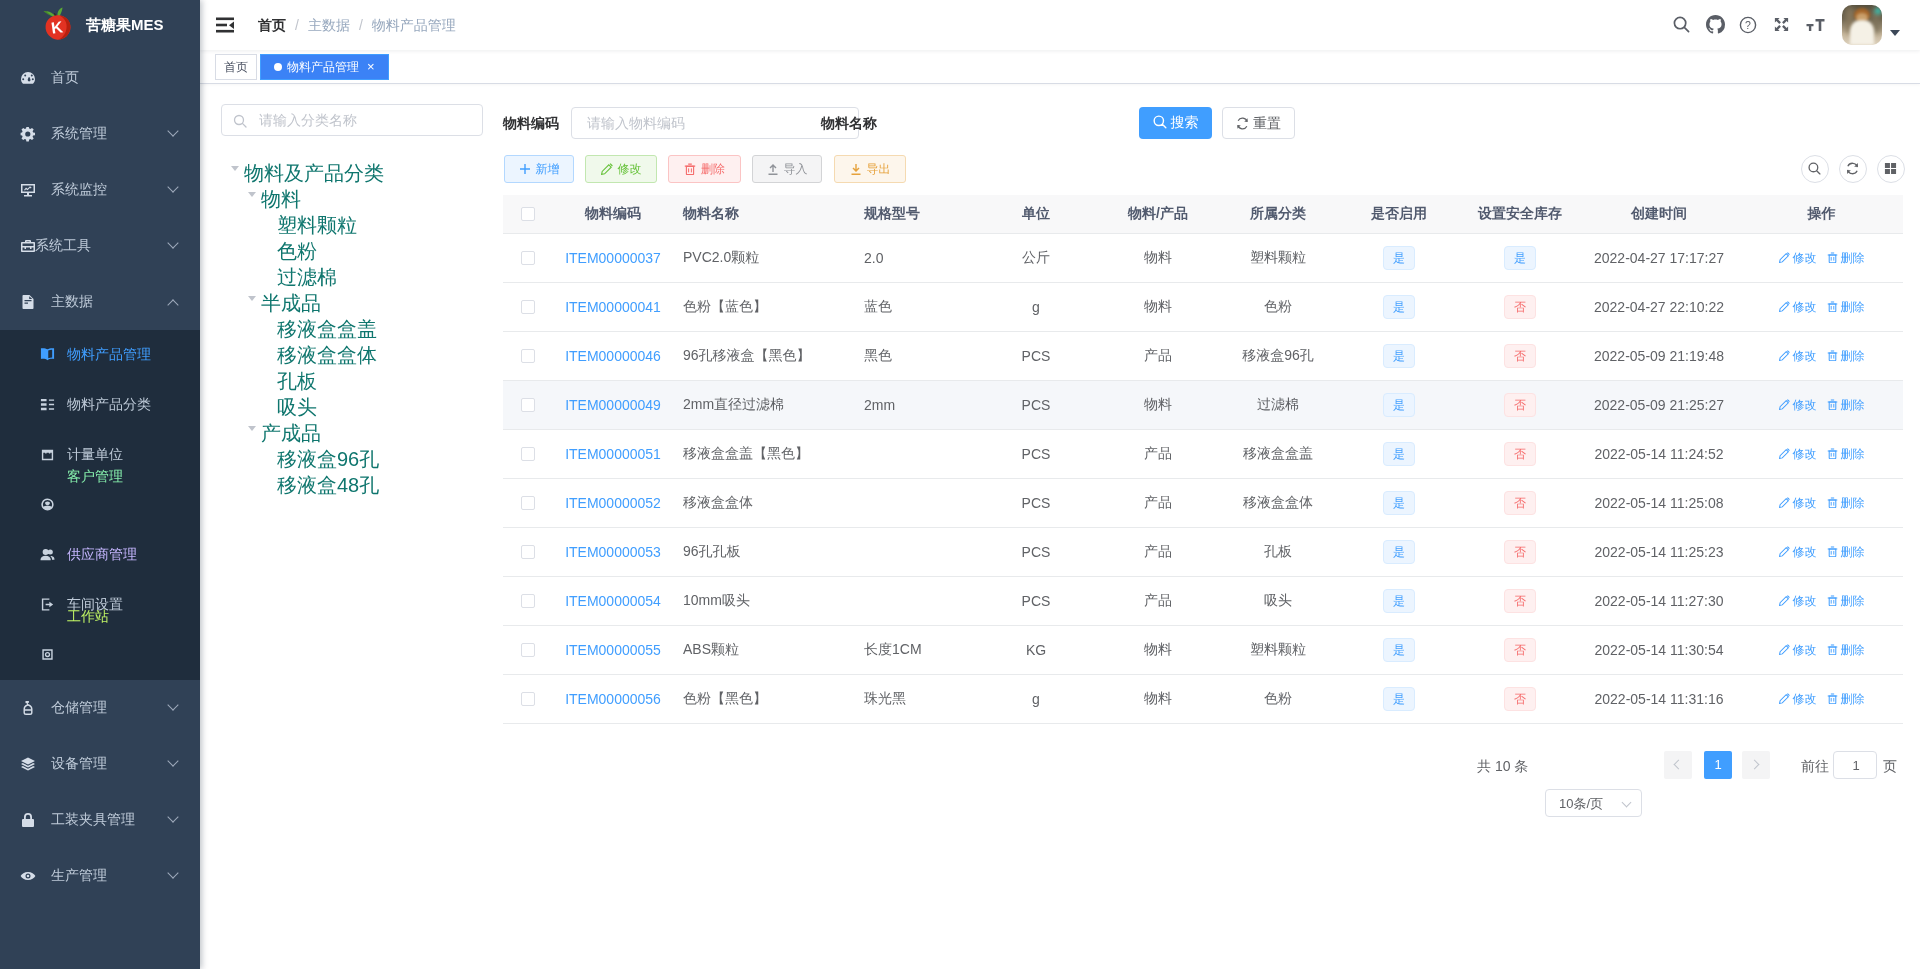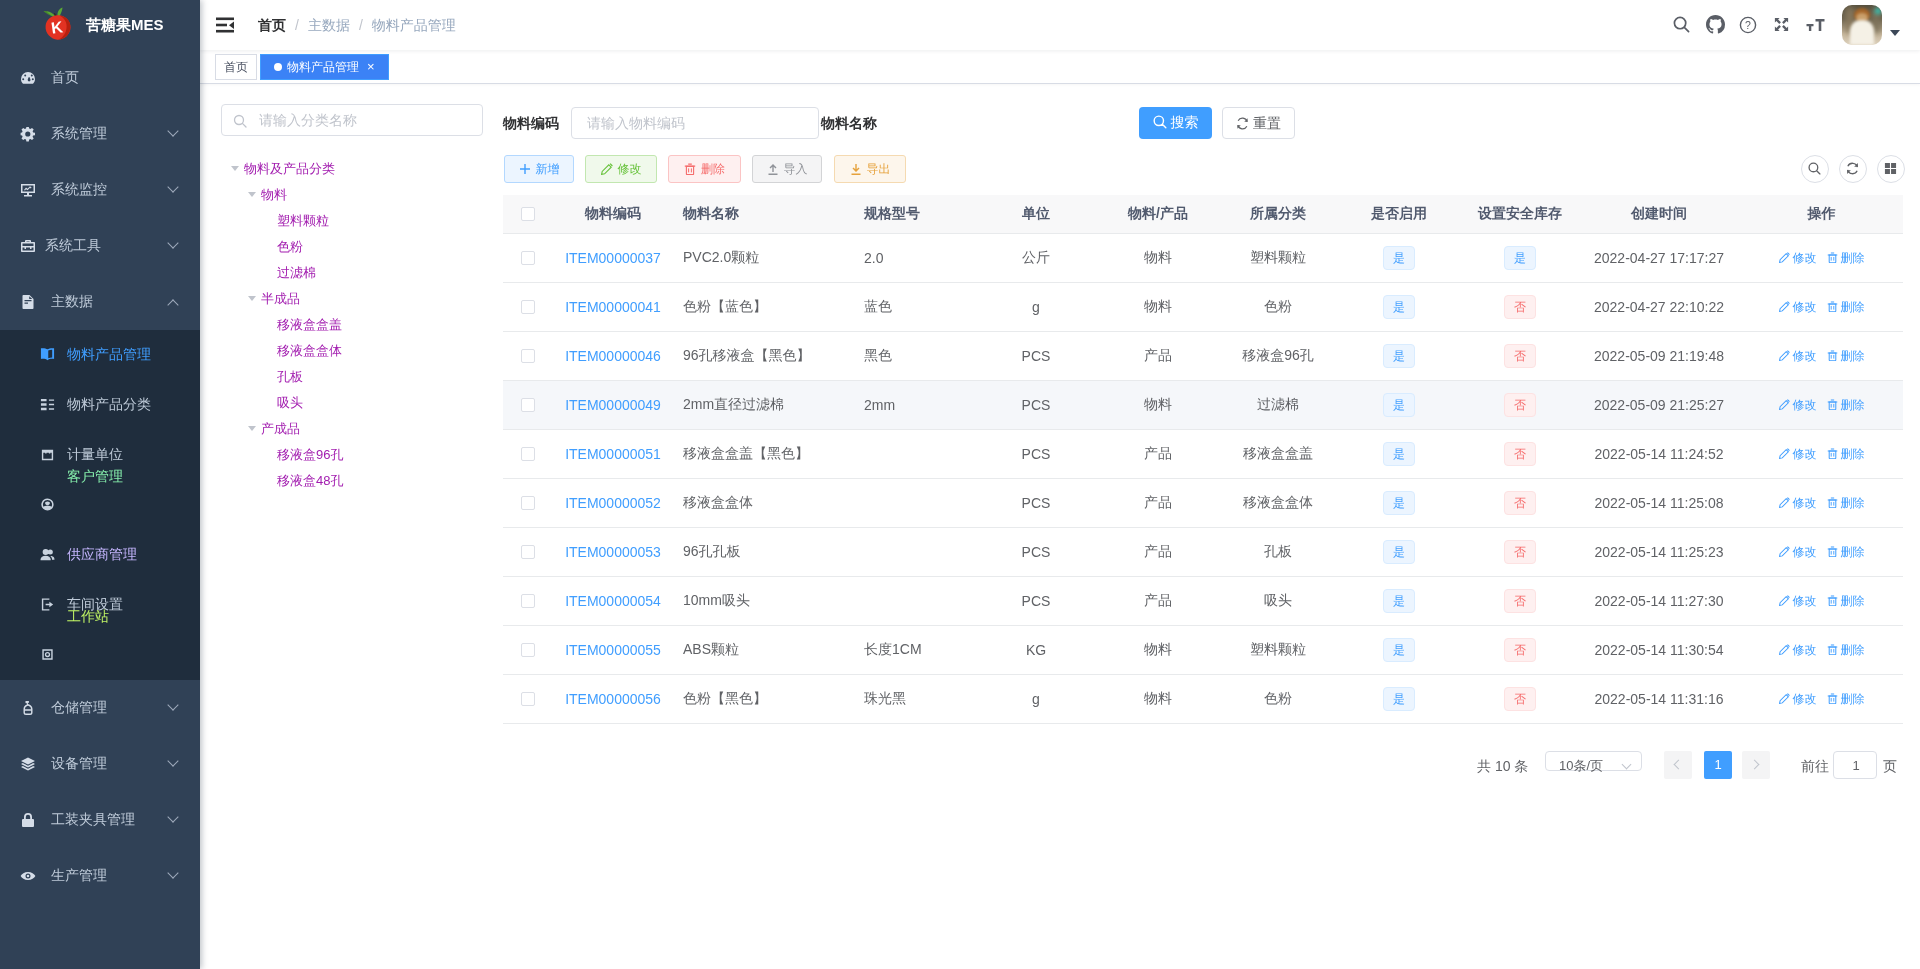--- a/index.html
+++ b/index.html
@@ -9,21 +9,21 @@
 #hdr{position:fixed;left:200px;top:0;width:1720px;height:50px;background:#fff;box-shadow:0 1px 4px rgba(0,21,41,.08);z-index:5}
 #tags{position:fixed;left:200px;top:50px;width:1720px;height:34px;background:#fff;border-bottom:1px solid #d8dce5;box-shadow:0 1px 3px 0 rgba(0,0,0,.04);z-index:4}
 #content{position:absolute;left:200px;top:84px;width:1720px;height:885px;background:#fff}
 .mtxt{position:absolute;font-size:14px;color:#bfcbd9;white-space:nowrap}
 .arrow{position:absolute;width:8px;height:8px;border-right:1.6px solid #9eaabb;border-bottom:1.6px solid #9eaabb}
 .arr-d{transform:rotate(45deg)}
 .arr-u{transform:rotate(-135deg)}
 .tag{position:absolute;top:4px;height:26px;line-height:25px;font-size:12px;border:1px solid #d8dce5;background:#fff;color:#495060;padding:0 8px;white-space:nowrap}
 .tag.on{background:#3b82f6;color:#fff;border-color:#409eff}
 .dot{display:inline-block;width:8px;height:8px;border-radius:50%;background:#fff;margin-right:5px}
-.tnode{position:absolute;font-size:13px;color:#a21caf;white-space:nowrap}
+.tnode{position:absolute;font-size:20px;color:#0f766e;white-space:nowrap}
 .tcar{position:absolute;width:0;height:0;border:4.5px solid transparent;border-top:5.5px solid #c0c4cc}
 .ph{font-size:14px;color:#c0c4cc;white-space:nowrap}
 .inp{position:absolute;height:32px;border:1px solid #dcdfe6;border-radius:4px;background:#fff}
 .flab{position:absolute;font-size:14px;color:#303133;font-weight:bold;white-space:nowrap}
 .btn{position:absolute;height:28px;border-radius:3px;font-size:12px;text-align:center;line-height:26px;white-space:nowrap}
 .circ{position:absolute;width:28px;height:28px;border-radius:50%;border:1px solid #dcdfe6;background:#fff}
 table{border-collapse:collapse;table-layout:fixed}
 #tbl{position:absolute;left:303px;top:111px;width:1400px;font-size:14px;color:#606266}
 #tbl th{background:#f8f8f9;color:#515a6e;font-weight:bold;height:38px;padding:0 10px;font-size:14px;border-bottom:1px solid #e8eaec}
 #tbl td{height:49px;border-bottom:1px solid #e8eaec;padding:0 10px;text-align:center;white-space:nowrap;overflow:hidden}
@@ -67,21 +67,21 @@
         <path fill="currentColor" d="M1 2h14v9H9v2h3v1.5H4V13h3v-2H1V2zm1.5 1.5v6h11v-6h-11zM4 8l2-2.4 1.5 1.2L10 4.2l1.6 1.3-.8.9-.8-.7-2.4 2.6L6 7.2 5 8.6 4 8z"></path>
       </svg>
     </span>
     <div class="mtxt" style="left:51px;top:181px">系统监控</div>
 <div class="arrow arr-d" style="left:169px;top:183px"></div>
 <span class="abs" style="left:20px;top:238px;width:16px;height:16px;color:#d5dde8;">
       <svg viewBox="0 0 16 16" width="100%" height="100%">
         <path fill="currentColor" d="M6 2h4a1 1 0 0 1 1 1v1h3.2c.5 0 .8.4.8.8v8.4c0 .5-.4.8-.8.8H1.8a.8.8 0 0 1-.8-.8V4.8c0-.5.4-.8.8-.8H5V3a1 1 0 0 1 1-1zm.5 1.5V4h3v-.5h-3zM2.5 5.5V8h11V5.5h-11zm0 4v3h11v-3h-2V11h-1.5V9.5h-4V11H4.5V9.5h-2z"></path>
       </svg>
     </span>
-    <div class="mtxt" style="left:45px;top:237px">系统工具</div>
+    <div class="mtxt" style="left:35px;top:237px">系统工具</div>
 <div class="arrow arr-d" style="left:169px;top:239px"></div>
 <span class="abs" style="left:20px;top:294px;width:16px;height:16px;color:#d5dde8;">
       <svg viewBox="0 0 16 16" width="100%" height="100%">
         <path fill="currentColor" d="M9.5 1H3.3c-.4 0-.8.3-.8.8v12.4c0 .5.4.8.8.8h9.4c.4 0 .8-.3.8-.8V5l-4-4zM8 9.8H4.5V8.5H8v1.3zm3.5-2.6h-7V5.9h7v1.3zM9.2 5V2.2L12.3 5H9.2z"></path>
       </svg>
     </span>
     <div class="mtxt" style="left:51px;top:293px">主数据</div>
 <div class="arrow arr-u" style="left:169px;top:301px"></div>
 <span class="abs" style="left:20px;top:700px;width:16px;height:16px;color:#d5dde8;">
       <svg viewBox="0 0 16 16" width="100%" height="100%">
@@ -221,21 +221,21 @@
     <div class="tnode" style="left:61px;top:206px">半成品</div>
 <div class="tnode" style="left:77px;top:232px">移液盒盒盖</div>
 <div class="tnode" style="left:77px;top:258px">移液盒盒体</div>
 <div class="tnode" style="left:77px;top:284px">孔板</div>
 <div class="tnode" style="left:77px;top:310px">吸头</div>
 <div class="tcar" style="left:48px;top:342px"></div>
     <div class="tnode" style="left:61px;top:336px">产成品</div>
 <div class="tnode" style="left:77px;top:362px">移液盒96孔</div>
 <div class="tnode" style="left:77px;top:388px">移液盒48孔</div>
 <div class="flab" style="left:303px;top:31px">物料编码</div>
-<div class="inp" style="left:371px;top:23px;width:248px">
+<div class="inp" style="left:371px;top:23px;width:288px">
       <span class="abs ph" style="left:15px;top:7px">请输入物料编码</span>
     </div>
 <div class="flab" style="left:621px;top:31px">物料名称</div>
 <div class="btn" style="left:939px;top:23px;width:73px;height:32px;line-height:30px;background:#409eff;color:#fff;border-radius:4px;font-size:14px"><span style="display:inline-block;width:14px;height:14px;vertical-align:-2px;margin-right:4px"><svg viewBox="0 0 18 18" width="100%" height="100%">
           <path fill="none" stroke="currentColor" stroke-width="1.8" d="M7.5 1.5a6 6 0 1 1 0 12 6 6 0 0 1 0-12zM12 12l4.5 4.5" stroke-linecap="round"></path>
         </svg></span>搜索</div>
 <div class="btn" style="left:1022px;top:23px;width:73px;height:32px;line-height:30px;background:#fff;color:#606266;border:1px solid #dcdfe6;border-radius:4px;font-size:14px"><span style="display:inline-block;width:13px;height:13px;vertical-align:-2px;margin-right:4px"><svg viewBox="0 0 14 14" width="100%" height="100%">
           <path fill="none" stroke="currentColor" stroke-width="1.3" d="M12 5.3A5.2 5.2 0 0 0 2.3 4M2 8.7A5.2 5.2 0 0 0 11.7 10"></path>
           <path fill="currentColor" d="M12.5 1.4v3.6H8.9zM1.5 12.6V9h3.6z"></path>
         </svg></span>重置</div>
@@ -502,21 +502,21 @@
                   <path fill="currentColor" d="M8.6 1l1-.8 2.2 2.2-.8 1z"></path>
                 </svg></span>修改</span><span style="display:inline-block;width:10px"></span><span class="oplink"><span style="display:inline-block;width:11px;height:11px;vertical-align:-1px;margin-right:3px"><svg viewBox="0 0 12 12" width="100%" height="100%">
                   <path fill="none" stroke="currentColor" stroke-width="1.1" d="M2.4 3.4h7.2V11a.6.6 0 0 1-.6.6H3a.6.6 0 0 1-.6-.6V3.4z"></path>
                   <path fill="currentColor" d="M.8 2.6h10.4v1.1H.8zM4.2.6h3.6v1.1H4.2z"></path>
                   <path fill="none" stroke="currentColor" stroke-width="1" d="M4.6 5.4v4M7.4 5.4v4"></path>
                 </svg></span>删除</span></td>
         </tr>
 </tbody>
     </table>
 <div class="pgtxt" style="left:1277px;top:674px">共 10 条</div>
-<div class="inp" style="left:1345px;top:667px;width:97px;height:20px">
+<div class="inp" style="left:1345px;top:705px;width:97px;height:28px">
       <span class="abs" style="left:13px;top:5px;font-size:13px;color:#606266">10条/页</span>
       <div class="abs" style="left:77px;top:9px;width:7px;height:7px;border-right:1.4px solid #c0c4cc;border-bottom:1.4px solid #c0c4cc;transform:rotate(45deg)"></div>
     </div>
 <div class="pgbtn" style="left:1464px;top:667px">
       <div class="abs" style="left:11px;top:10px;width:7px;height:7px;border-left:1.6px solid #c0c4cc;border-bottom:1.6px solid #c0c4cc;transform:rotate(45deg)"></div>
     </div>
 <div class="pgbtn" style="left:1504px;top:667px;background:#409eff;color:#fff;font-size:13px">1</div>
 <div class="pgbtn" style="left:1542px;top:667px">
       <div class="abs" style="left:9px;top:10px;width:7px;height:7px;border-right:1.6px solid #c0c4cc;border-top:1.6px solid #c0c4cc;transform:rotate(45deg)"></div>
     </div>

